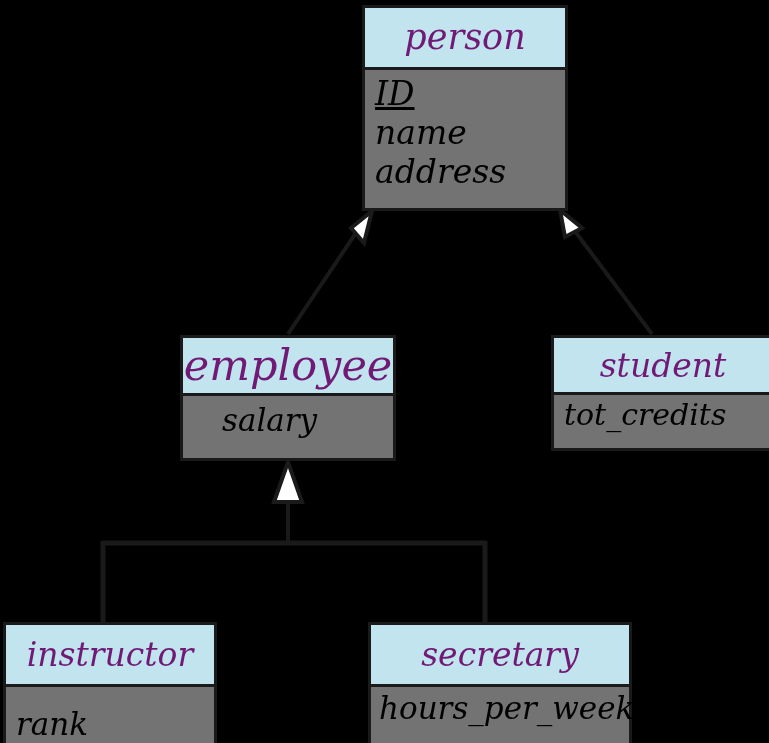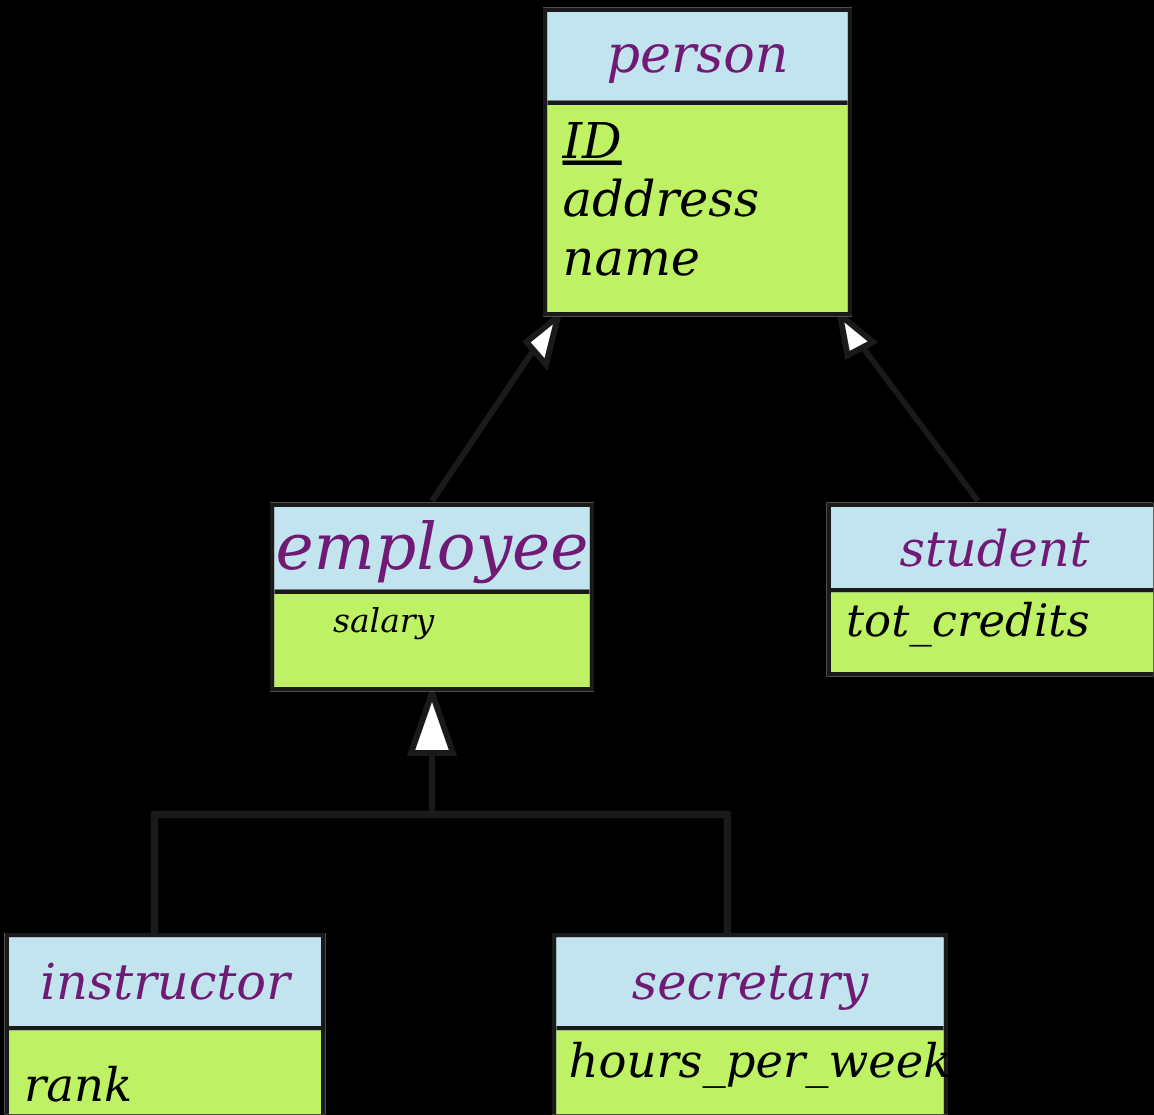--- a/index.html
+++ b/index.html
@@ -38,21 +38,21 @@
     font-style: italic;
     color: #701a75;
     line-height: 1;
     display: flex;
     align-items: center;
     justify-content: center;
     white-space: nowrap;
   }
   .entity-attrs {
     box-sizing: border-box;
-    background: #bef264;
+    background: #737373;
     padding: 2px 10px 4px 10px;
   }
   .attr {
     font-style: italic;
     color: #000000;
     white-space: nowrap;
     text-align: left;
     line-height: 1.18;
   }
   .attr.pk {
@@ -61,21 +61,21 @@
   }
 
   
   #person-entity { left: 362px; top: 5px; width: 206px; height: 206px; }
   #person-entity .entity-header { height: 62px; font-size: 35px; }
   #person-entity .entity-attrs { height: 138px; font-size: 33px; padding-top: 5px; }
 
   
   #employee-entity { left: 180px; top: 335px; width: 216px; height: 126px; }
   #employee-entity .entity-header { height: 58px; font-size: 43px; }
-  #employee-entity .entity-attrs { height: 62px; font-size: 22px; padding-top: 6px; padding-left: 39px; }
+  #employee-entity .entity-attrs { height: 62px; font-size: 31px; padding-top: 6px; padding-left: 39px; }
 
   
   #student-entity { left: 551px; top: 335px; width: 224px; height: 116px; }
   #student-entity .entity-header { height: 57px; font-size: 33px; }
   #student-entity .entity-attrs { height: 53px; font-size: 30px; padding-top: 2px; }
 
   
   #instructor-entity { left: 3px; top: 622px; width: 214px; height: 124px; }
   #instructor-entity .entity-header { height: 62px; font-size: 33px; }
   #instructor-entity .entity-attrs { height: 56px; font-size: 31px; padding-top: 19px; }
@@ -111,22 +111,22 @@
       <line x1="102" y1="543" x2="486" y2="543" stroke="#1a1a1a" stroke-width="5"></line>
       <line x1="103" y1="541" x2="103" y2="624" stroke="#1a1a1a" stroke-width="5"></line>
       <line x1="485" y1="541" x2="485" y2="624" stroke="#1a1a1a" stroke-width="5"></line>
     </g>
   </svg>
 
   <div class="entity" id="person-entity">
     <div class="entity-header">person</div>
     <div class="entity-attrs">
       <div class="attr pk">ID</div>
+      <div class="attr">name</div>
       <div class="attr">address</div>
-      <div class="attr">name</div>
     </div>
   </div>
 
   <div class="entity" id="employee-entity">
     <div class="entity-header">employee</div>
     <div class="entity-attrs">
       <div class="attr">salary</div>
     </div>
   </div>
 

